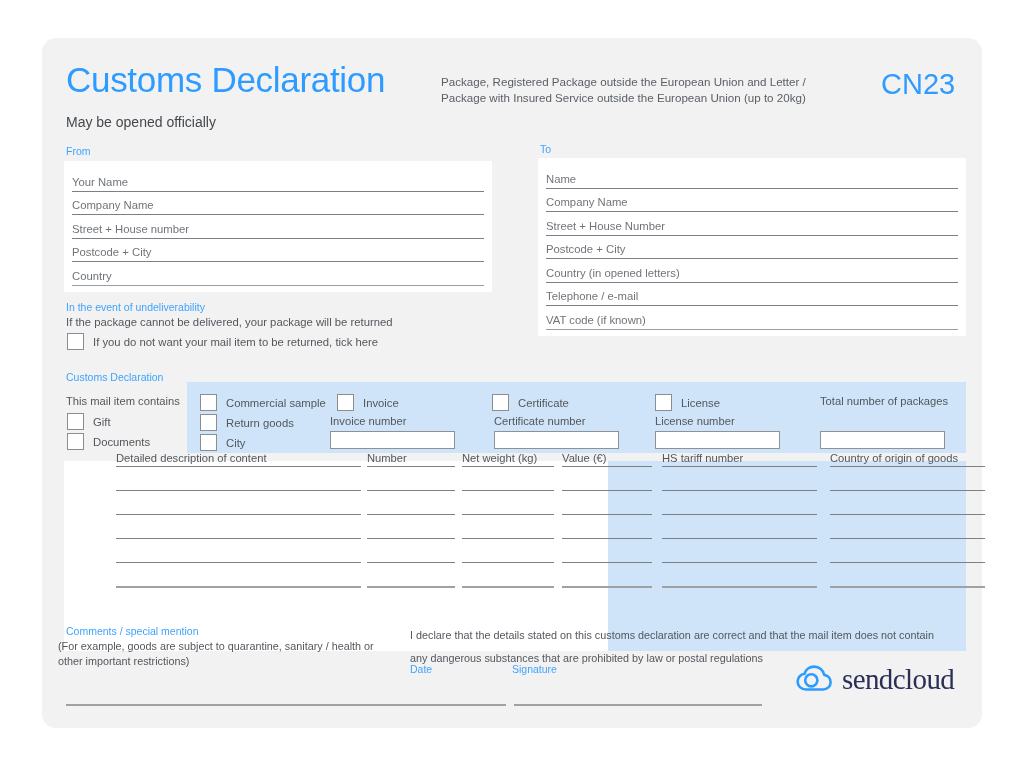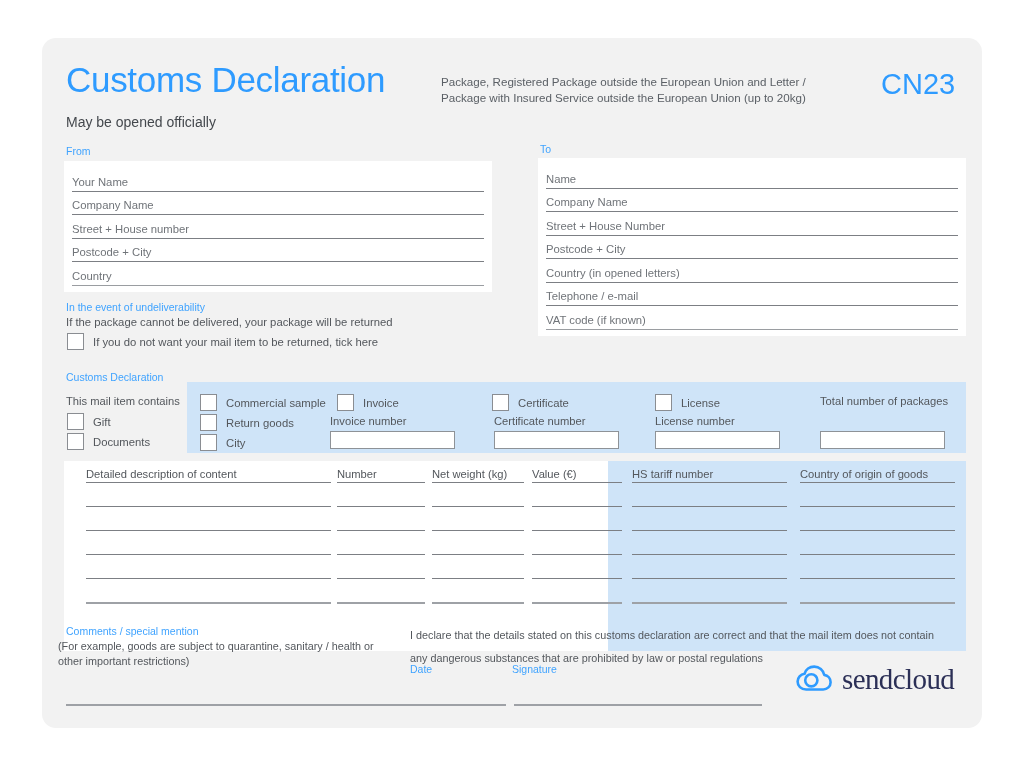--- a/index.html
+++ b/index.html
@@ -200,21 +200,22 @@
   #goods-blue {
     position: absolute;
     left: 566px;
     top: 423px;
     width: 358px;
     height: 190px;
     background: #cfe4f8;
   }
   .col {
     position: absolute;
-    top: 422px;
+    top: 406px;
+    margin-left: 30px;
   }
   .col-head {
     font-size: 11.2px;
     color: #53575c;
     height: 22px;
     display: flex;
     align-items: flex-end;
     padding-bottom: 2px;
     box-sizing: border-box;
     white-space: nowrap;

